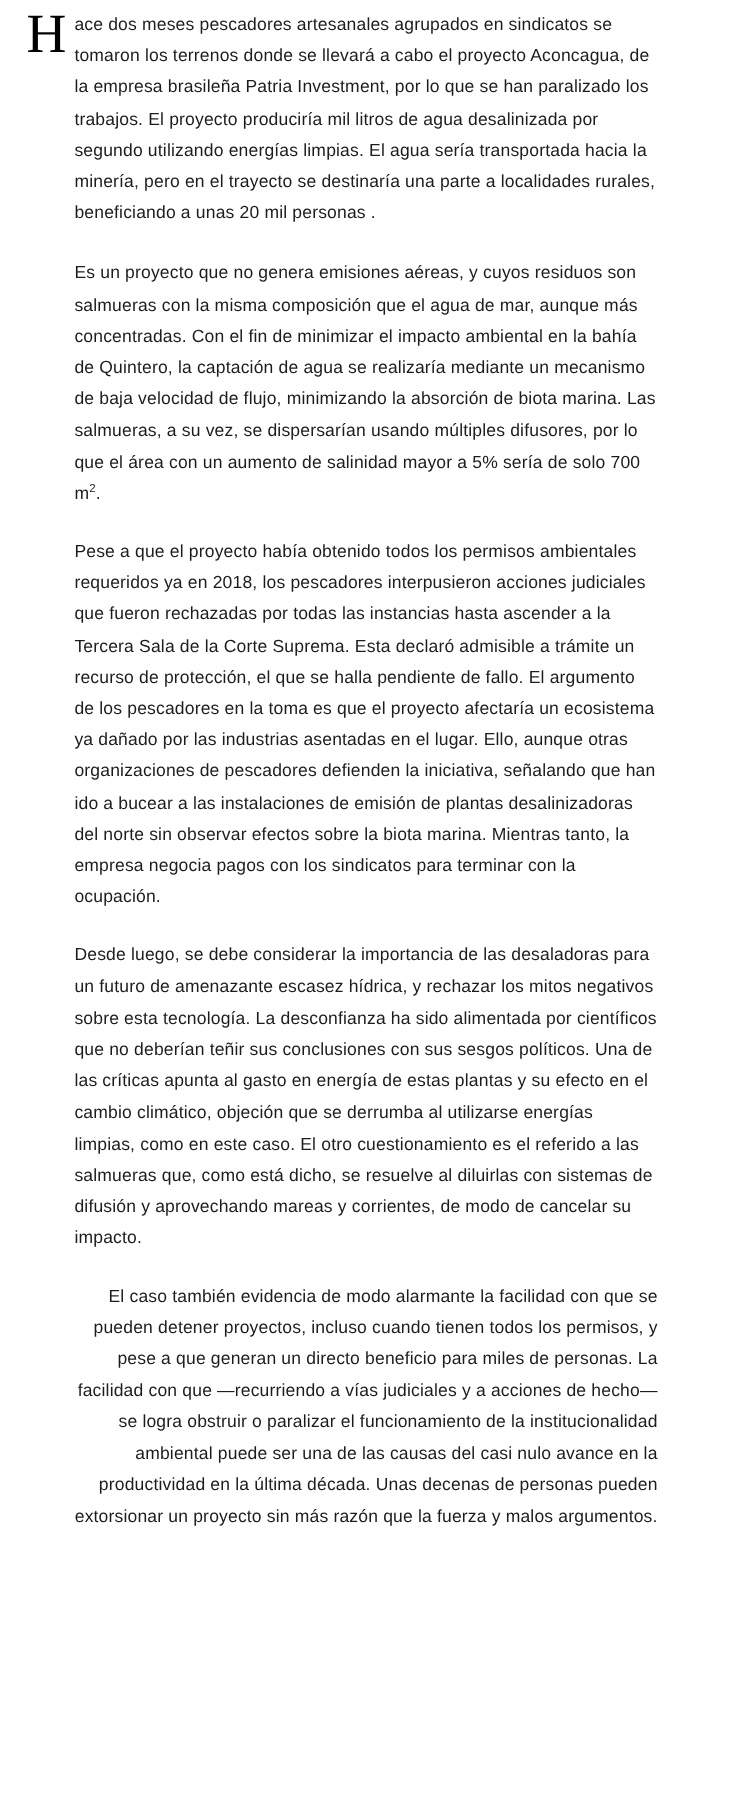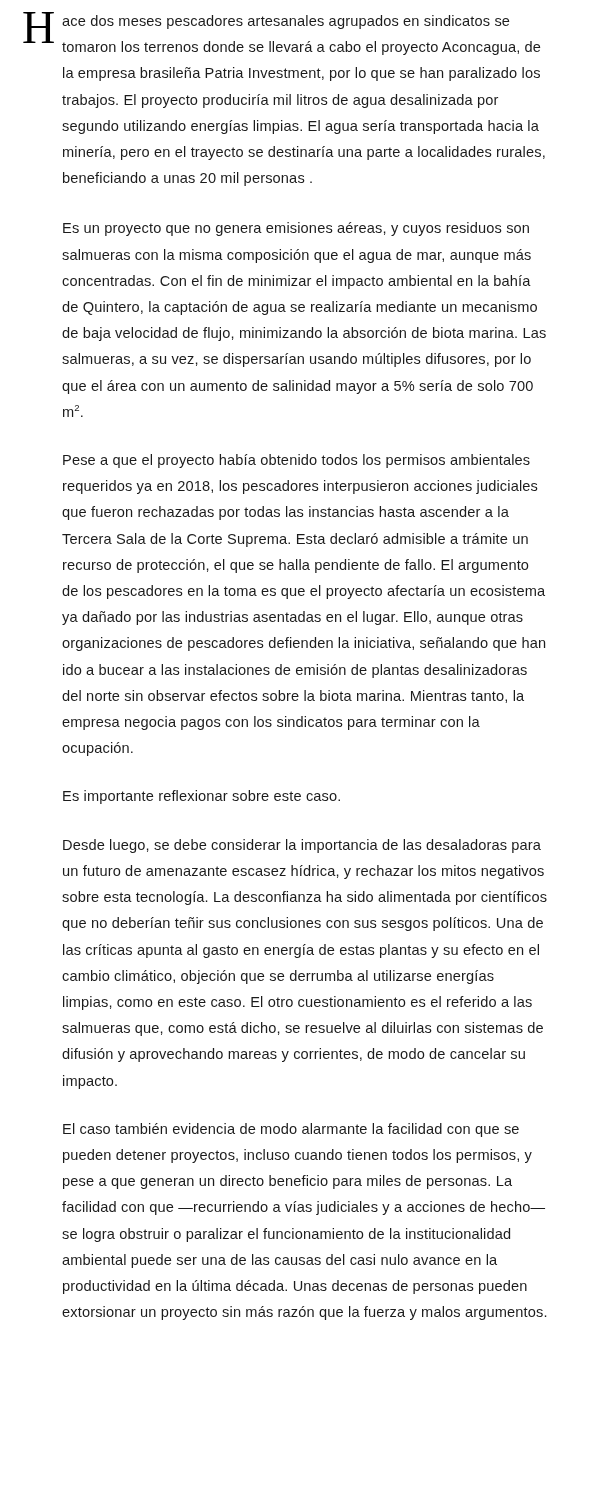--- a/index.html
+++ b/index.html
@@ -21,20 +21,21 @@
   .para {
     font-size: 14.6px;
     line-height: 26.2px;
     text-align: left;
     margin: 0 0 22px 0;
     color: #1c1c1c;
     letter-spacing: 0.01em;
   }
   .para:last-child {
     margin-bottom: 0;
+    text-align: right;
   }
   .para.first {
     position: relative;
     margin-bottom: 24px;
   }
   .dropcap {
     float: left;
     font-family: "Liberation Serif", serif;
     font-size: 46px;
     line-height: 40px;
@@ -58,19 +59,18 @@
   <p class="para first">
     <span class="dropcap">H</span><span>ace dos meses pescadores artesanales agrupados en sindicatos se tomaron los terrenos donde se llevará a cabo el proyecto Aconcagua, de la empresa brasileña Patria Investment, por lo que se han paralizado los trabajos. El proyecto produciría mil litros de agua desalinizada por segundo utilizando energías limpias. El agua sería transportada hacia la minería, pero en el trayecto se destinaría una parte a localidades rurales, beneficiando a unas 20 mil personas .</span>
   </p>
 
   <p class="para">
     <span>Es un proyecto que no genera emisiones aéreas, y cuyos residuos son salmueras con la misma composición que el agua de mar, aunque más concentradas. Con el fin de minimizar el impacto ambiental en la bahía de Quintero, la captación de agua se realizaría mediante un mecanismo de baja velocidad de flujo, minimizando la absorción de biota marina. Las salmueras, a su vez, se dispersarían usando múltiples difusores, por lo que el área con un aumento de salinidad mayor a 5% sería de solo 700 m</span><sup>2</sup><span>.</span>
   </p>
 
   <p class="para">Pese a que el proyecto había obtenido todos los permisos ambientales requeridos ya en 2018, los pescadores interpusieron acciones judiciales que fueron rechazadas por todas las instancias hasta ascender a la Tercera Sala de la Corte Suprema. Esta declaró admisible a trámite un recurso de protección, el que se halla pendiente de fallo. El argumento de los pescadores en la toma es que el proyecto afectaría un ecosistema ya dañado por las industrias asentadas en el lugar. Ello, aunque otras organizaciones de pescadores defienden la iniciativa, señalando que han ido a bucear a las instalaciones de emisión de plantas desalinizadoras del norte sin observar efectos sobre la biota marina. Mientras tanto, la empresa negocia pagos con los sindicatos para terminar con la ocupación.</p>
 
-  <p class="para">Es importante reflexionar sobre este caso.</p>
 
   <p class="para">Desde luego, se debe considerar la importancia de las desaladoras para un futuro de amenazante escasez hídrica, y rechazar los mitos negativos sobre esta tecnología. La desconfianza ha sido alimentada por científicos que no deberían teñir sus conclusiones con sus sesgos políticos. Una de las críticas apunta al gasto en energía de estas plantas y su efecto en el cambio climático, objeción que se derrumba al utilizarse energías limpias, como en este caso. El otro cuestionamiento es el referido a las salmueras que, como está dicho, se resuelve al diluirlas con sistemas de difusión y aprovechando mareas y corrientes, de modo de cancelar su impacto.</p>
 
   <p class="para">El caso también evidencia de modo alarmante la facilidad con que se pueden detener proyectos, incluso cuando tienen todos los permisos, y pese a que generan un directo beneficio para miles de personas. La facilidad con que —recurriendo a vías judiciales y a acciones de hecho— se logra obstruir o paralizar el funcionamiento de la institucionalidad ambiental puede ser una de las causas del casi nulo avance en la productividad en la última década. Unas decenas de personas pueden extorsionar un proyecto sin más razón que la fuerza y malos argumentos.</p>
 
 </div>
 
 </body></html>

